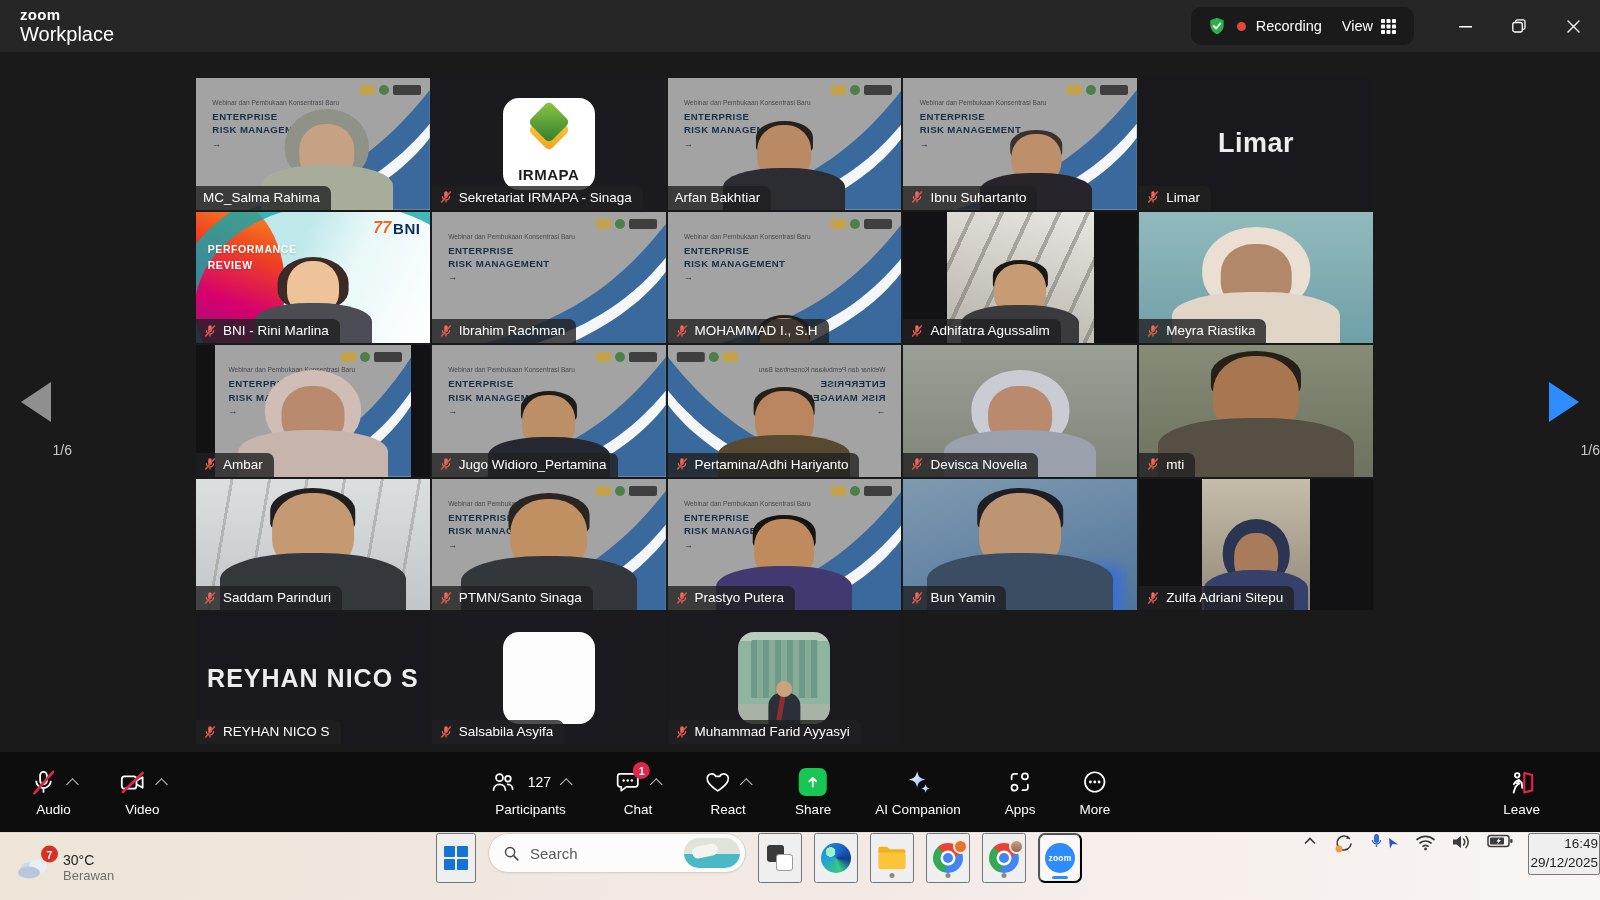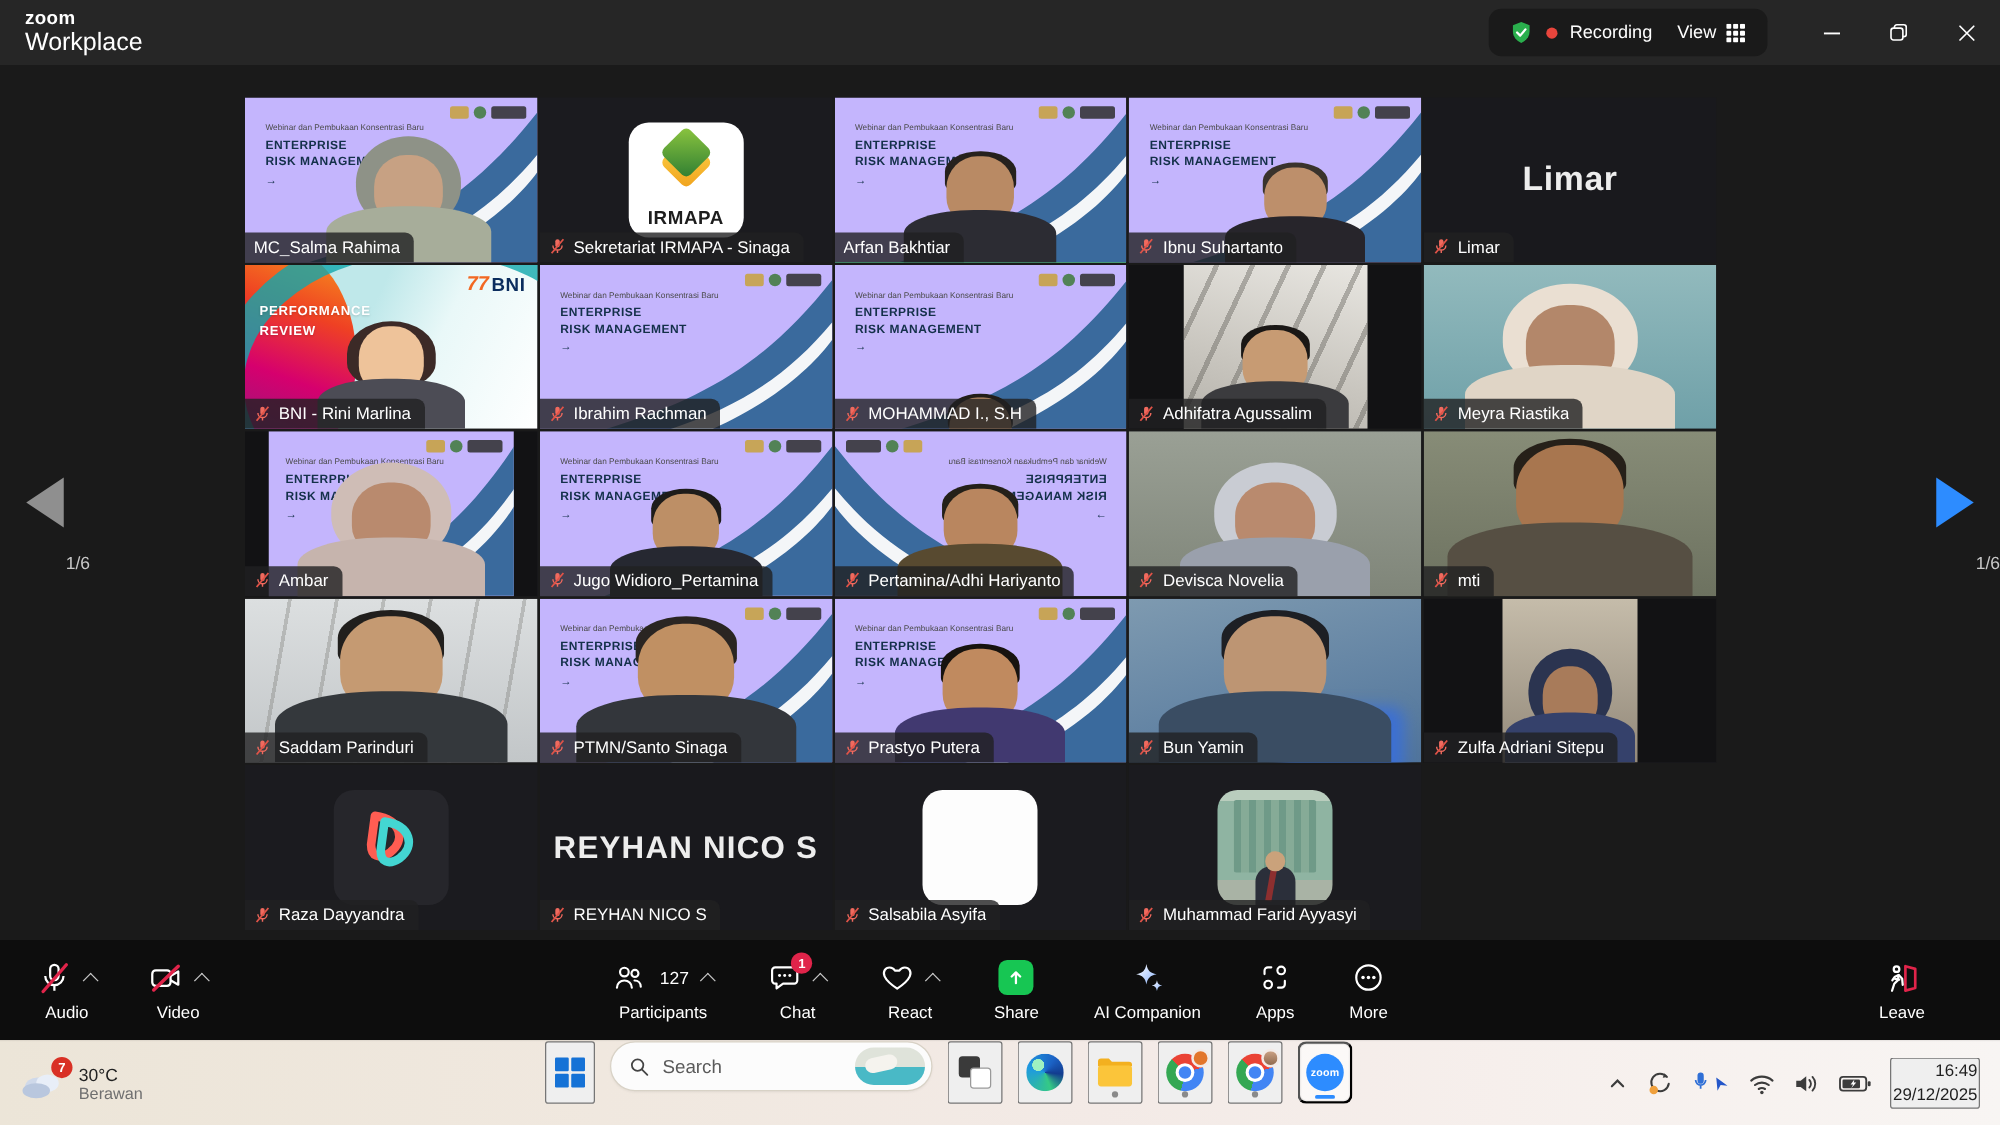--- a/index.html
+++ b/index.html
@@ -32,21 +32,21 @@
   .nlabel span{overflow:hidden;text-overflow:ellipsis}
   .mmic{width:14px;height:14px;flex:0 0 auto}
 
   
   .bigname{position:absolute;inset:0;display:flex;align-items:center;justify-content:center;color:#ededed;font-weight:700;letter-spacing:.5px}
   .t4 .bigname{font-size:27px}
   .t22 .bigname{font-size:25px;letter-spacing:1px}
   .t4,.t22{background:#19191d}
 
   
-  .erm{background:#c4b5fd}
+  .erm{background:#a3a3a3}
   .erm.mir{transform:scaleX(-1)}
   .erm-logos{position:absolute;top:7px;right:9px;display:flex;gap:4px;align-items:center;opacity:.85}
   .erm-logos i{display:block}
   .erm-logos .l1{width:15px;height:10px;background:#c8a23b;border-radius:2px}
   .erm-logos .l2{width:10px;height:10px;background:#3f7a3a;border-radius:50%}
   .erm-logos .l3{width:28px;height:10px;background:#2e2e2e;border-radius:2px}
   .erm-text{position:absolute;top:16%;left:7%;z-index:1}
   .e-sub{font-size:6.6px;color:#4a4a4a;margin-bottom:4px}
   .e-t{font-size:9.6px;font-weight:700;color:#14304a;letter-spacing:.4px;line-height:1.4}
   .e-a{font-size:9px;color:#14304a;margin-top:2px}
@@ -163,21 +163,21 @@
   .tv-b{position:absolute;left:1px;top:1px;width:17px;height:17px;background:#3a3a3a;border-radius:3px}
   .tv-f{position:absolute;right:1px;bottom:1px;width:17px;height:17px;background:#fff;border:1.5px solid #9a9a9a;border-radius:3px}
   .edge{width:30px;height:30px;border-radius:50%;background:radial-gradient(circle at 32% 30%,#9ef1c1 0 16%,transparent 17%),conic-gradient(from 160deg,#35c985,#1e9ae0 35%,#1b62c5 65%,#123c8f 82%,#35c985)}
   .chrome{position:relative;width:30px;height:30px;border-radius:50%;background:conic-gradient(from -45deg,#ea4335 0 33%,#4285f4 33% 66%,#34a853 66% 100%)}
   .chrome::before{content:"";position:absolute;left:50%;top:50%;transform:translate(-50%,-50%);width:15px;height:15px;border-radius:50%;background:#fff}
   .chrome::after{content:"";position:absolute;left:50%;top:50%;transform:translate(-50%,-50%);width:10px;height:10px;border-radius:50%;background:#4285f4}
   .bdg{position:absolute;top:-4px;right:-5px;width:15px;height:15px;border-radius:50%;border:2px solid #f3eae6;z-index:2}
   .b1{background:#e2762c}
   .b2{background:linear-gradient(180deg,#caa083,#8f6a4f)}
   .zic{width:30px;height:30px;border-radius:50%;background:#2d8cff;color:#fff;font-size:8.5px;font-weight:700;display:flex;align-items:center;justify-content:center;letter-spacing:.2px}
-  .tray{position:absolute;right:0;top:0;height:100%;display:flex;align-items:center;gap:15px;padding-right:16px}
+  .tray{position:absolute;right:0;top:0;height:100%;display:flex;align-items:flex-start;gap:15px;}
   .tray .ticon{display:flex;align-items:center;justify-content:center;cursor:pointer;background:none;border:none}
   .clock{text-align:right;font-size:13.5px;color:#1f1f1f;line-height:1.4;cursor:pointer}
 </style>
 </head>
 <body>
 
 <div class="screen">
 
   <header class="titlebar">
     <div class="brand">
@@ -733,39 +733,20 @@
           <div class="nlabel">
             <svg class="mmic" viewBox="0 0 16 16">
               <rect x="6" y="1.5" width="4" height="7.5" rx="2" fill="#f06a5e"></rect>
               <path d="M3.8 7.2a4.2 4.2 0 0 0 8.4 0" stroke="#f06a5e" stroke-width="1.3" fill="none"></path>
               <line x1="8" y1="11.6" x2="8" y2="14.2" stroke="#f06a5e" stroke-width="1.3"></line>
               <line x1="2.6" y1="14.4" x2="13.4" y2="1.6" stroke="#e05348" stroke-width="1.7"></line>
             </svg>
             <span>Zulfa Adriani Sitepu</span>
           </div>
         </div>
-        <div class="tile t21">
-          <div class="sq av-gl">
-            <svg viewBox="0 0 60 60">
-              <g fill="none" stroke-width="4.5" stroke-linejoin="round">
-                <path d="M24 15 C38 17 40 28 32 34 C26 38 22 36 22 30 Z" stroke="#ff5d52" transform="translate(-2.5,-1.5)"></path>
-                <path d="M24 15 C38 17 40 28 32 34 C26 38 22 36 22 30 Z" stroke="#43d6d2" transform="translate(2.5,1.5)"></path>
-              </g>
-            </svg>
-          </div>
-          <div class="nlabel">
-            <svg class="mmic" viewBox="0 0 16 16">
-              <rect x="6" y="1.5" width="4" height="7.5" rx="2" fill="#f06a5e"></rect>
-              <path d="M3.8 7.2a4.2 4.2 0 0 0 8.4 0" stroke="#f06a5e" stroke-width="1.3" fill="none"></path>
-              <line x1="8" y1="11.6" x2="8" y2="14.2" stroke="#f06a5e" stroke-width="1.3"></line>
-              <line x1="2.6" y1="14.4" x2="13.4" y2="1.6" stroke="#e05348" stroke-width="1.7"></line>
-            </svg>
-            <span>Raza Dayyandra</span>
-          </div>
-        </div>
         <div class="tile t22">
           <div class="bigname">REYHAN NICO S</div>
           <div class="nlabel">
             <svg class="mmic" viewBox="0 0 16 16">
               <rect x="6" y="1.5" width="4" height="7.5" rx="2" fill="#f06a5e"></rect>
               <path d="M3.8 7.2a4.2 4.2 0 0 0 8.4 0" stroke="#f06a5e" stroke-width="1.3" fill="none"></path>
               <line x1="8" y1="11.6" x2="8" y2="14.2" stroke="#f06a5e" stroke-width="1.3"></line>
               <line x1="2.6" y1="14.4" x2="13.4" y2="1.6" stroke="#e05348" stroke-width="1.7"></line>
             </svg>
             <span>REYHAN NICO S</span>

